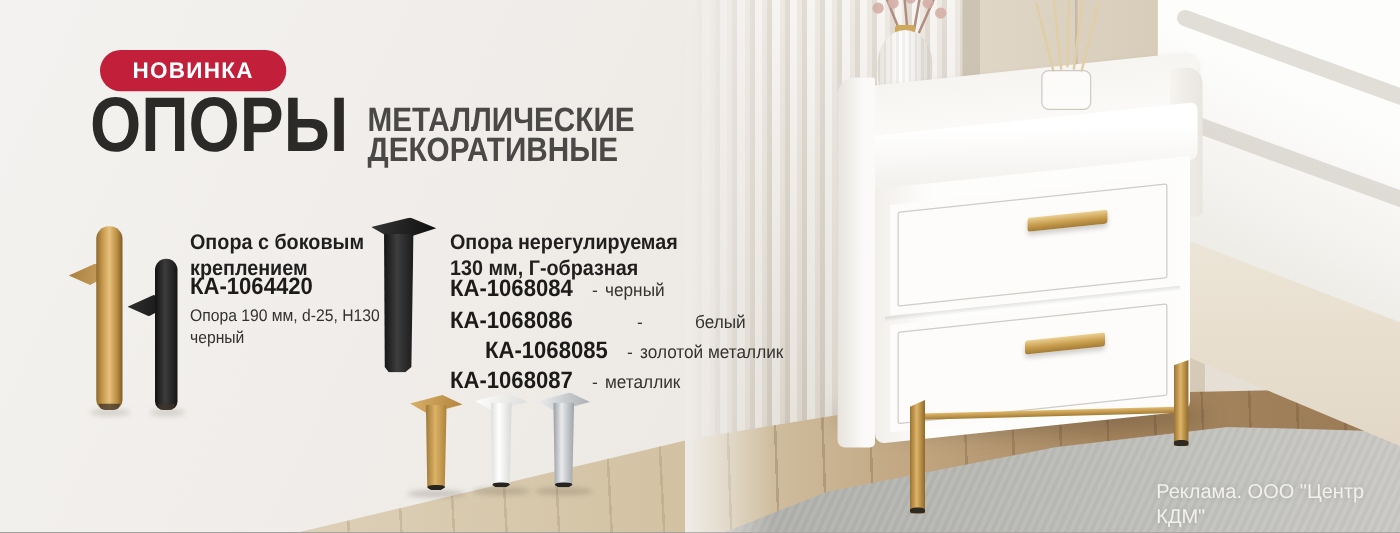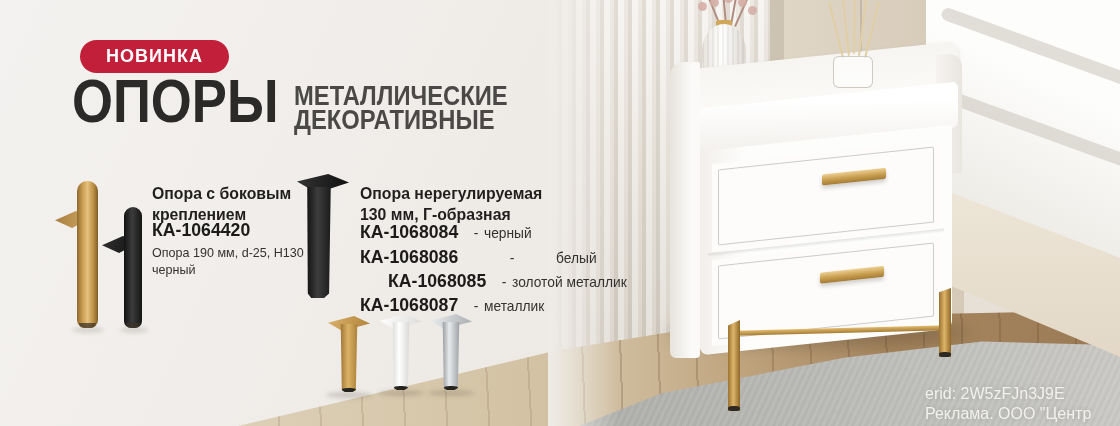--- a/index.html
+++ b/index.html
@@ -275,17 +275,16 @@
     <div class="plate"></div>
     <div class="bar"></div>
   </div>
   <div class="abs mini silver" style="left:430px;top:314px;width:44px;height:84px;">
     <div class="shade"></div>
     <div class="plate"></div>
     <div class="bar"></div>
   </div>
 
   <div class="abs legal">
-    <div>erid: 2W5zFJn3J9E</div>
     <div>Реклама. ООО "Центр КДМ"</div>
   </div>
 
 </div>
 
 </body></html>

